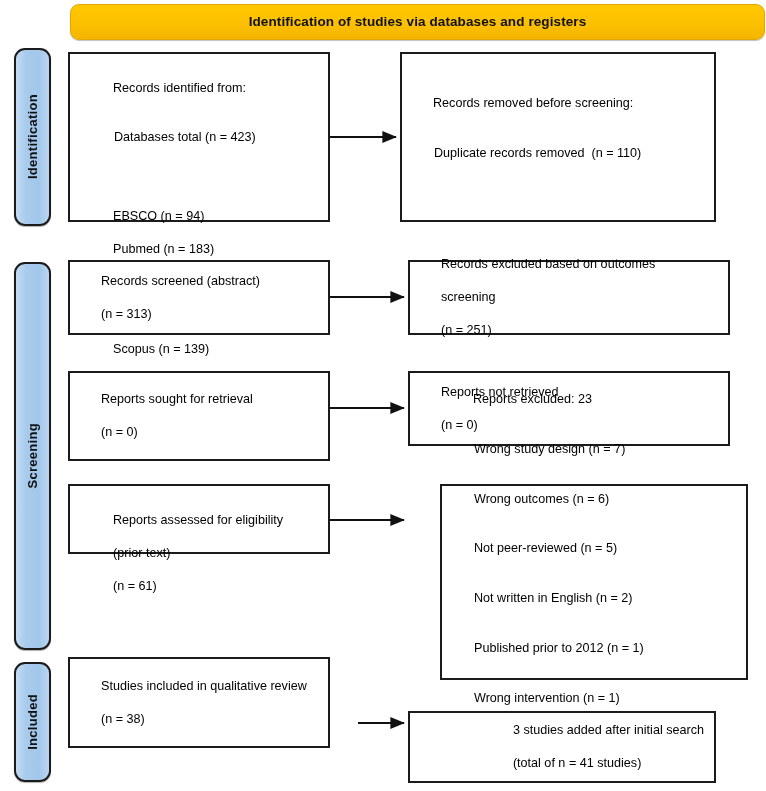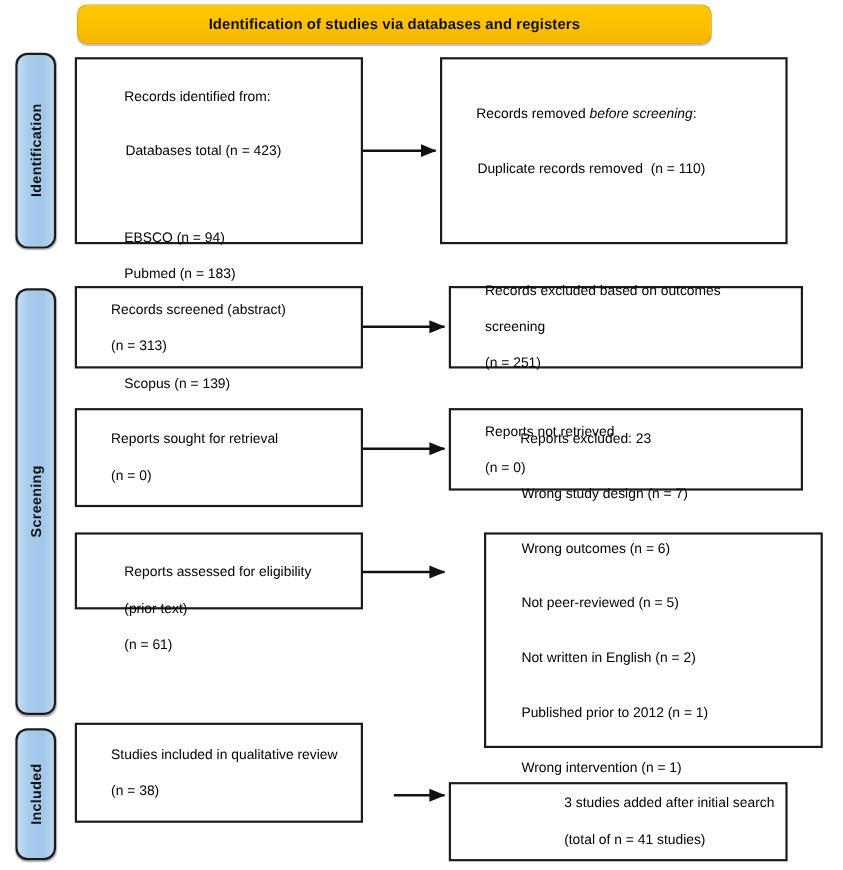--- a/index.html
+++ b/index.html
@@ -22,21 +22,21 @@
     top: 0;
     width: 766px;
     height: 791px;
   }
 
   
   .banner {
     position: absolute;
     left: 70px;
     top: 4px;
-    width: 577px;
+    width: 695px;
     height: 36px;
     background: linear-gradient(180deg, #ffc800 0%, #fdc000 55%, #f4b400 100%);
     border: 1px solid #e0a800;
     border-radius: 9px;
     box-sizing: border-box;
     display: flex;
     align-items: center;
     justify-content: center;
     box-shadow: 0 1px 1px rgba(0,0,0,0.25);
   }
@@ -116,21 +116,21 @@
   
   #arrows {
     position: absolute;
     left: 0; top: 0;
     width: 766px; height: 791px;
     pointer-events: none;
   }
 
   .indent-1 { padding-left: 22px; display: block; }
   .blank-line { display: block; height: 12px; }
-  .italic { font-style: italic; }
+  .italic { }
 </style>
 </head>
 <body>
 
 <div id="diagram">
 
   <div class="banner">
     <span class="banner-text">Identification of studies via databases and registers</span>
   </div>
 

